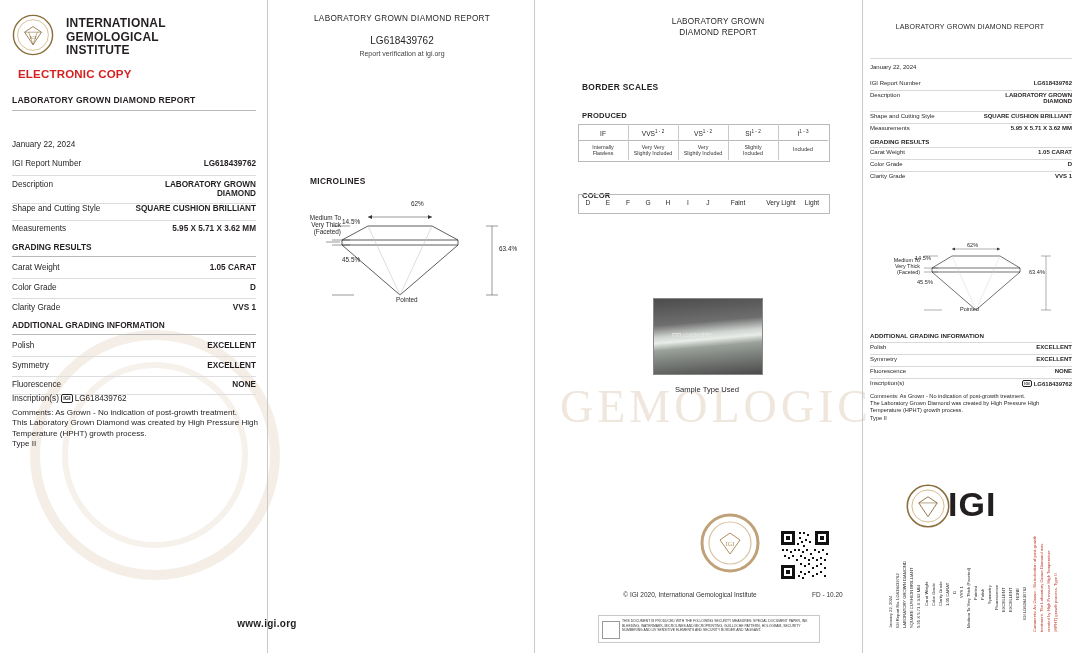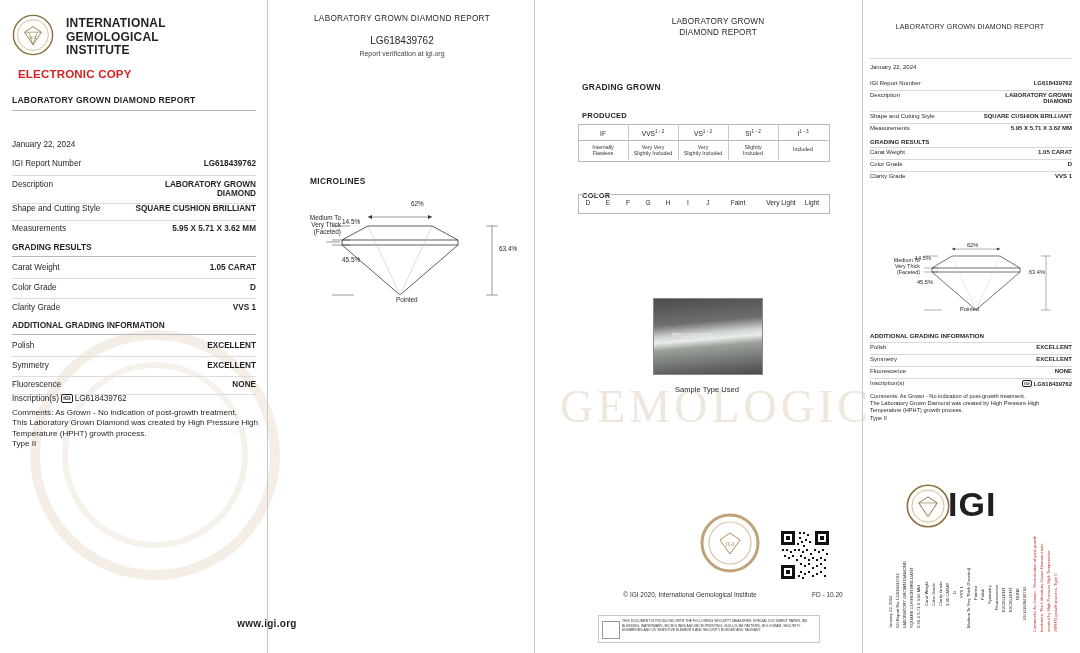--- a/index.html
+++ b/index.html
@@ -291,21 +291,21 @@
     <div class="dim-label" style="left:499px;top:245px;">63.4%</div>
     <div class="dim-label" style="left:297px;top:214px;width:44px;text-align:right;white-space:pre-line;line-height:7px;">Medium To
 Very Thick
 (Faceted)</div>
     <div class="dim-label" style="left:396px;top:296px;">Pointed</div>
   </div>
 
   <div class="p3">
     <div class="p3-title" style="white-space:pre-line;">LABORATORY GROWN
 DIAMOND REPORT</div>
-    <div class="gs-title">GRADING GROWN</div>
+    <div class="gs-title">BORDER SCALES</div>
 
     <div class="scale-label" style="left:582px;top:111px;">PRODUCED</div>
     <div class="scale-box" style="left:578px;top:124px;width:250px;height:36px;"></div>
     <div class="hline" style="left:578px;top:140px;width:250px;background:#b9b9b9;"></div>
     <div class="vline" style="left:628px;top:124px;height:36px;bottom:auto;"></div>
     <div class="vline" style="left:678px;top:124px;height:36px;bottom:auto;"></div>
     <div class="vline" style="left:728px;top:124px;height:36px;bottom:auto;"></div>
     <div class="vline" style="left:778px;top:124px;height:36px;bottom:auto;"></div>
 
     <div class="scale-cell" style="left:578px;top:129px;width:50px;"><span>IF</span><span class="sup"></span></div>

